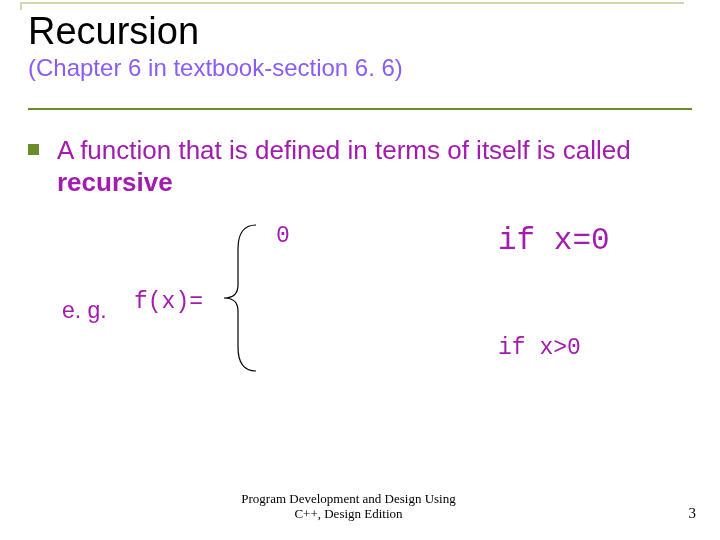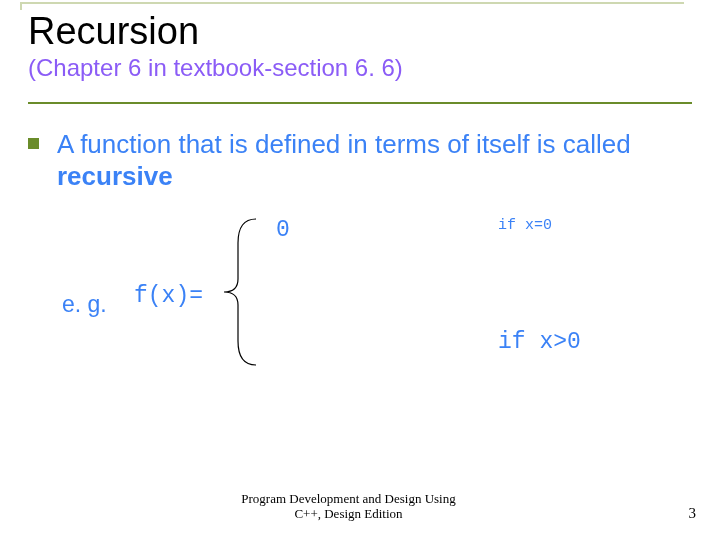--- a/index.html
+++ b/index.html
@@ -14,21 +14,21 @@
   }
   .slide {
     width: 720px;
     height: 540px;
     position: relative;
     box-sizing: border-box;
     padding: 12px 28px 0 28px;
   }
   .title-wrap {
     border-bottom: 2px solid #6a8c2a;
-    padding-bottom: 4px;
+    padding-bottom: 10px;
     margin-bottom: 6px;
   }
   .title-shadow {
     position: relative;
   }
   .title-shadow::before {
     content: '';
     position: absolute;
     top: -10px;
     left: -8px;
@@ -47,21 +47,21 @@
     line-height: 1.05;
   }
   .subtitle {
     font-size: 24px;
     color: #8b5cf6;
     margin: 2px 0 16px 0;
     font-weight: 400;
   }
   .body {
     font-size: 26px;
-    color: #3b82f6;
+    color: #a21caf;
     margin-top: 24px;
   }
   .bullet-row {
     display: flex;
     align-items: flex-start;
     gap: 18px;
     margin-bottom: 18px;
   }
   .bullet-icon {
     width: 11px;
@@ -106,21 +106,21 @@
     left: 248px;
     top: 6px;
     font-family: "Courier New", monospace;
     font-size: 23px;
   }
   .cond0 {
     position: absolute;
     left: 470px;
     top: 6px;
     font-family: "Courier New", monospace;
-    font-size: 15px;
+    font-size: 31px;
   }
   .case1 {
     position: absolute;
     left: 248px;
     top: 130px;
     font-family: "Courier New", monospace;
     font-size: 23px;
   }
   .cond1 {
     position: absolute;

